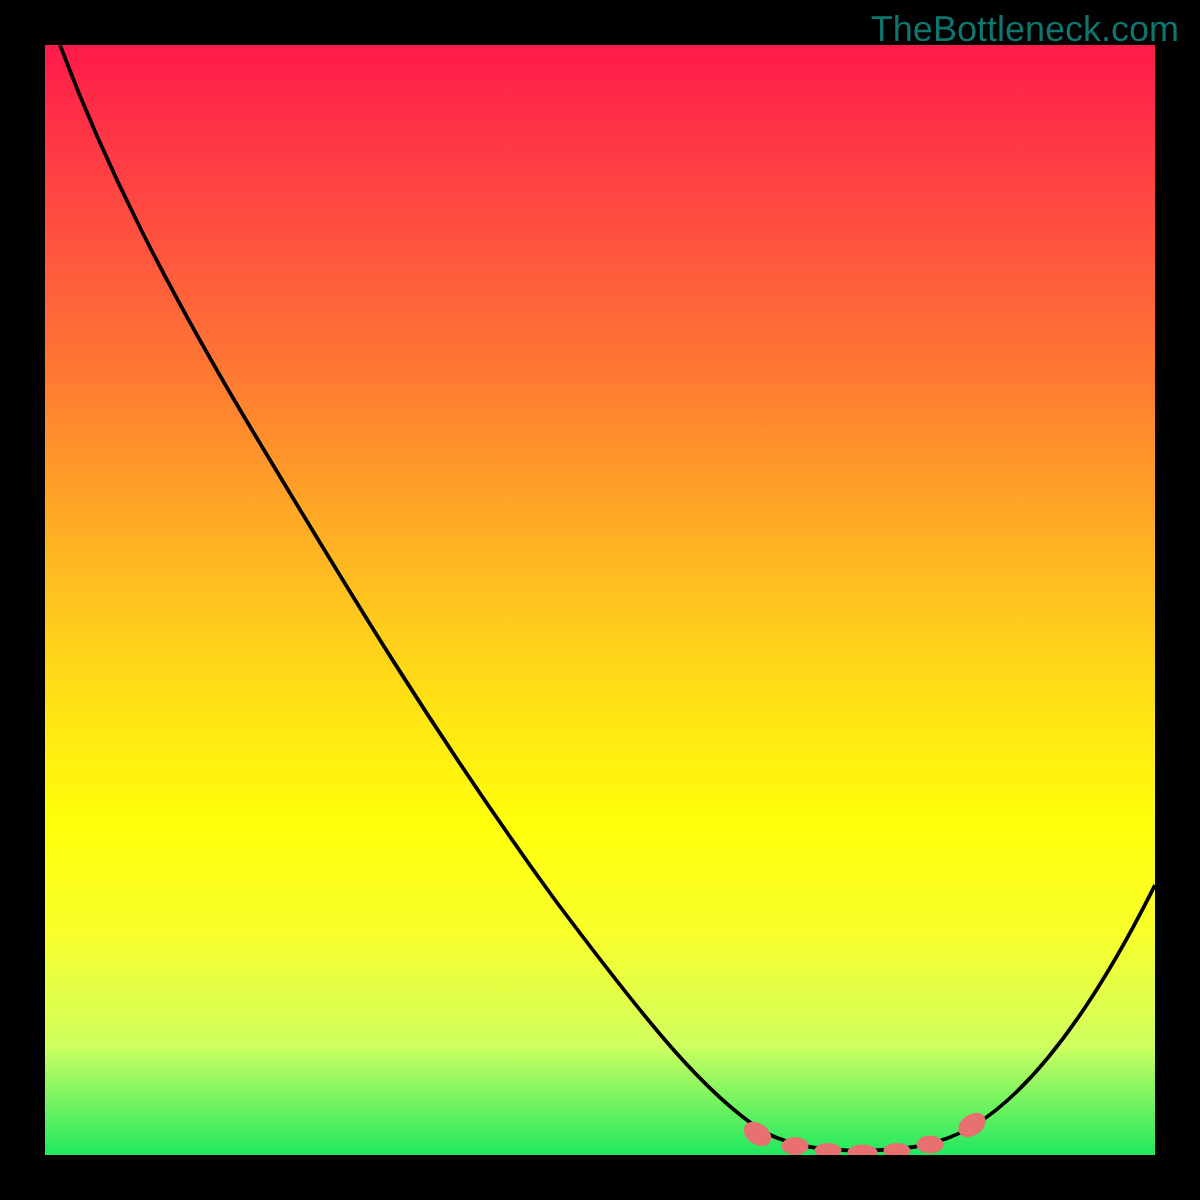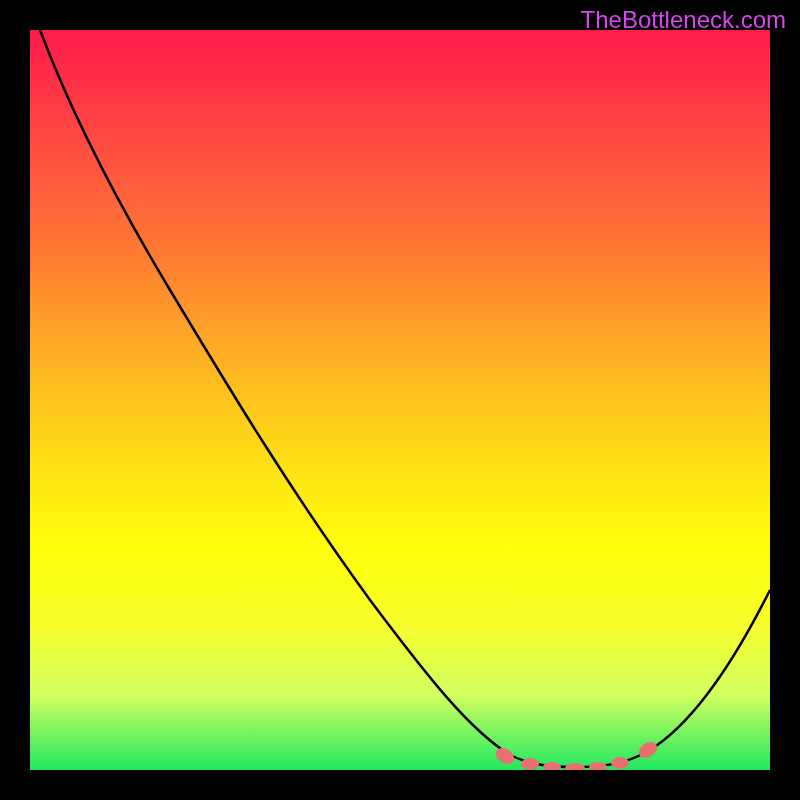--- a/index.html
+++ b/index.html
@@ -14,21 +14,21 @@
   .container {
     position: relative;
     width: 800px;
     height: 800px;
     background: #000;
   }
   .watermark {
     position: absolute;
     top: 6px;
     right: 14px;
-    color: #d946ef;
+    color: #0f766e;
     font-size: 24px;
     font-weight: 500;
     z-index: 10;
     margin-left: 40px;
   }
   .plot-area {
     position: absolute;
     left: 30px;
     top: 30px;
     width: 740px;

